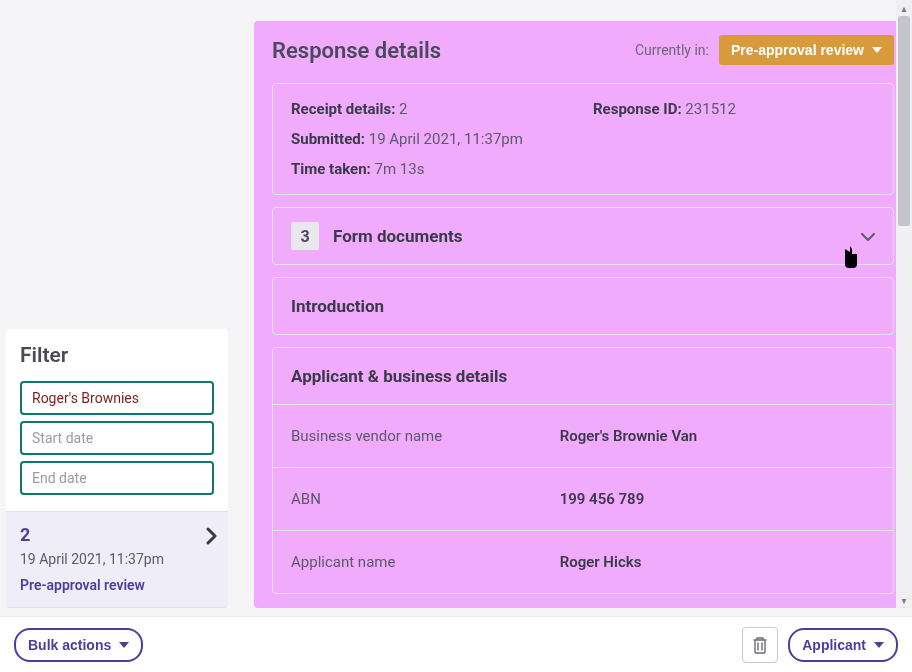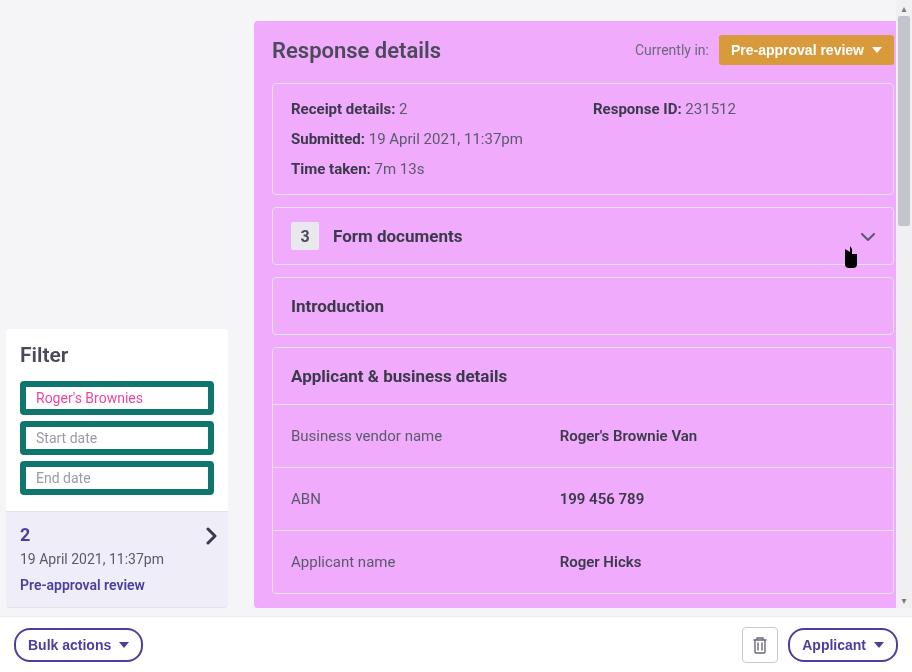--- a/index.html
+++ b/index.html
@@ -32,25 +32,25 @@
     }
     .filter-title {
       font-size: 21px;
       font-weight: 600;
       color: #4a4a5a;
       margin-bottom: 14px;
     }
     .filter-input {
       width: 100%;
       height: 34px;
-      border: 6px solid #0f766e;
+      border: 2px solid #0f766e;
       border-radius: 4px;
       padding: 0 10px;
       font-size: 14px;
-      color: #ec4899;
+      color: #7f1d1d;
       margin-bottom: 6px;
       font-family: inherit;
     }
     .filter-input::placeholder { color: #9a9aaa; }
     .results-count {
       font-size: 14px;
       color: #6a6a7a;
       padding: 0 14px 8px 14px;
     }
     .result-item {

